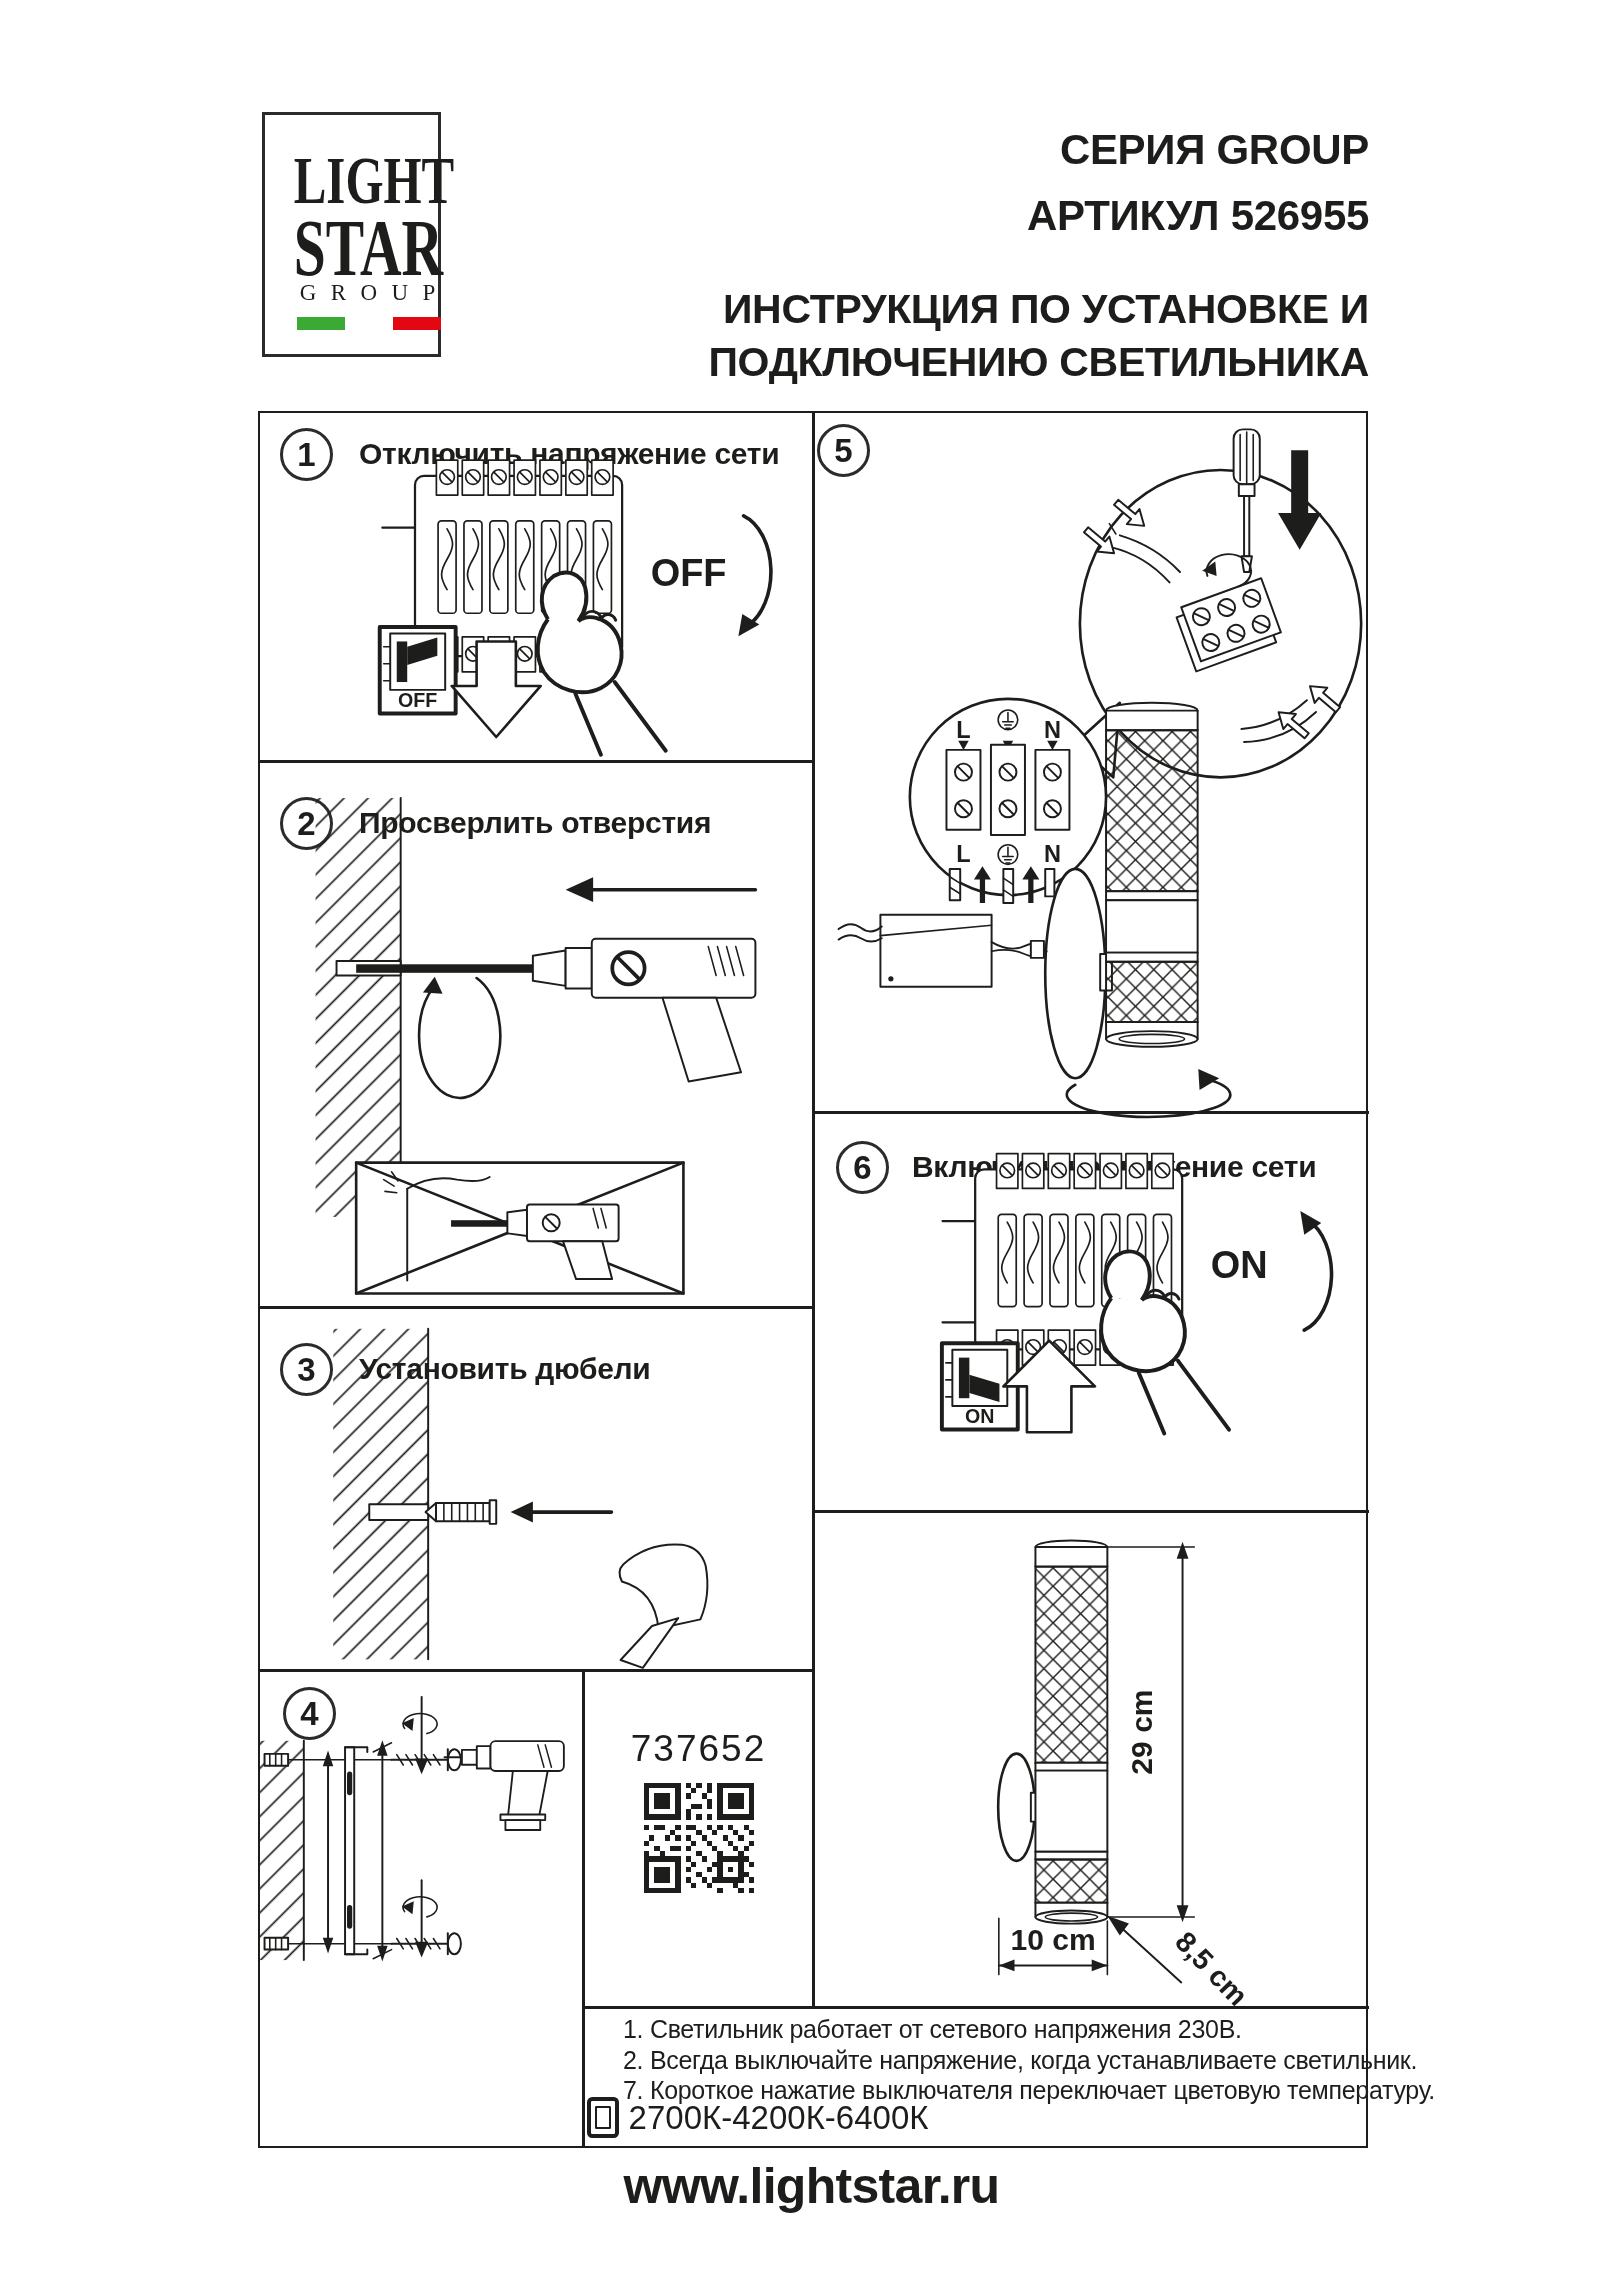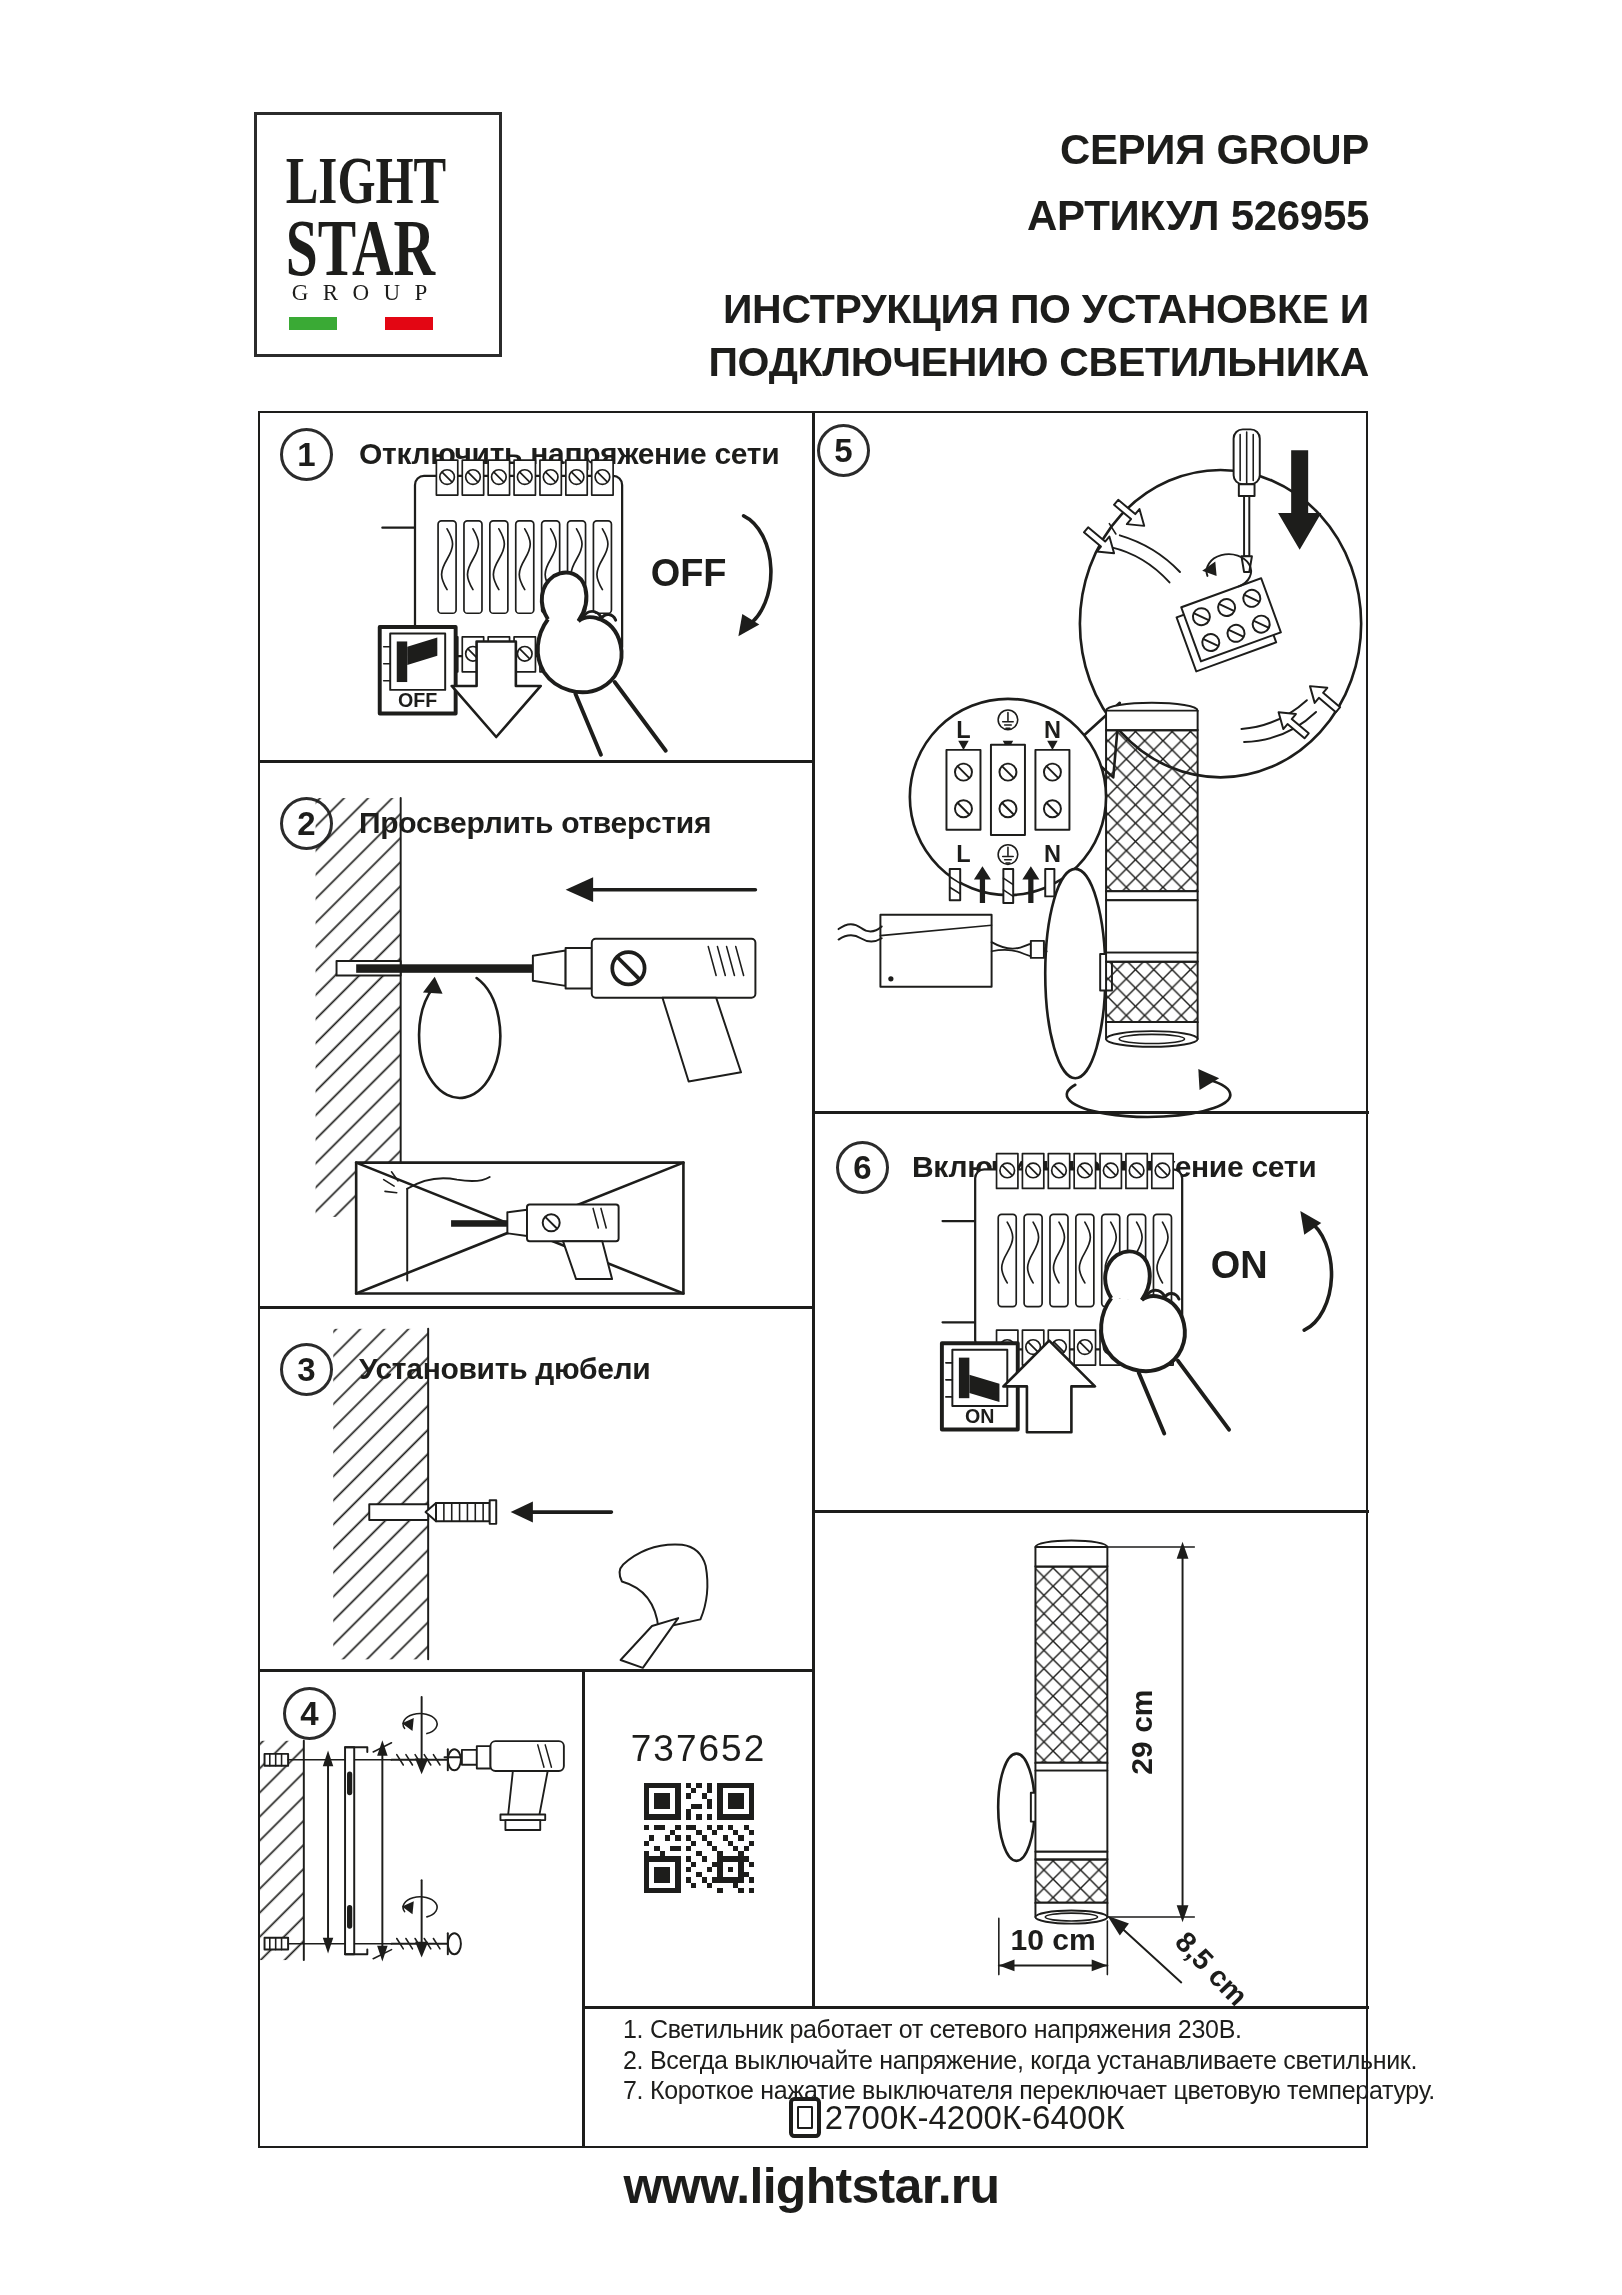--- a/index.html
+++ b/index.html
@@ -14,26 +14,26 @@
   .hdr{position:absolute;right:254px;text-align:right;font-weight:bold;white-space:nowrap;letter-spacing:-0.3px}
   svg{position:absolute;overflow:visible}
   svg text{font-family:"Liberation Sans",sans-serif;fill:#1d1d1b}
   .ln,.ln2,.ln3,.ln5{stroke:#1d1d1b;fill:none;stroke-linecap:round;stroke-linejoin:round}
   .ln{stroke-width:4}.ln2{stroke-width:2.4}.ln3{stroke-width:3}.ln5{stroke-width:5.5}
   .wf,.wf3,.wf6{fill:#fff;stroke:#1d1d1b;stroke-linejoin:round}
   .wf{stroke-width:4}.wf3{stroke-width:3}.wf6{stroke-width:6}
   .bk{fill:#1d1d1b;stroke:none}
   .meshf{fill:url(#mesh);stroke:#1d1d1b;stroke-width:3}
   .hatchf{fill:url(#hatch);stroke:none}
-  .logo-box{position:absolute;left:254px;top:112px;width:248px;height:245px;border:3.3px solid #2b2b2b;box-sizing:border-box;text-align:center}
+  .logo-box{position:absolute;left:262px;top:112px;width:179px;height:245px;border:3.3px solid #2b2b2b;box-sizing:border-box;text-align:center}
   .logo-w{font-family:"Liberation Serif",serif;font-weight:bold;line-height:1;transform:scaleX(.72);transform-origin:center}
   .flag{position:absolute;left:32px;top:202px;width:144px;height:13px;display:flex}
   .flag span{flex:1;height:100%}
   .notesline{position:absolute;left:623px;font-size:25px;letter-spacing:-0.3px;white-space:nowrap}
-  .ctrow{position:absolute;left:565px;top:2097px;width:784px;height:41px;display:flex;align-items:center;justify-content:center;gap:4px}
+  .ctrow{position:absolute;left:587px;top:2097px;width:784px;height:41px;display:flex;align-items:center;justify-content:flex-start;gap:10px}
   .ctswitch{width:23.6px;height:33px;border:4.6px solid #1d1d1b;border-radius:5.2px;display:flex;align-items:center;justify-content:center}
   .ctswitch i{display:block;width:11.8px;height:19.6px;border:2.6px solid #1d1d1b;border-radius:1.3px}
   .cttext{font-size:33px;letter-spacing:0}
   .footer{position:absolute;left:0;top:2157px;width:1623px;text-align:center;font-size:50px;font-weight:bold;letter-spacing:-0.7px}
 </style>
 </head>
 <body>
 
 <svg width="0" height="0" style="position:absolute" aria-hidden="true">
   <defs>

